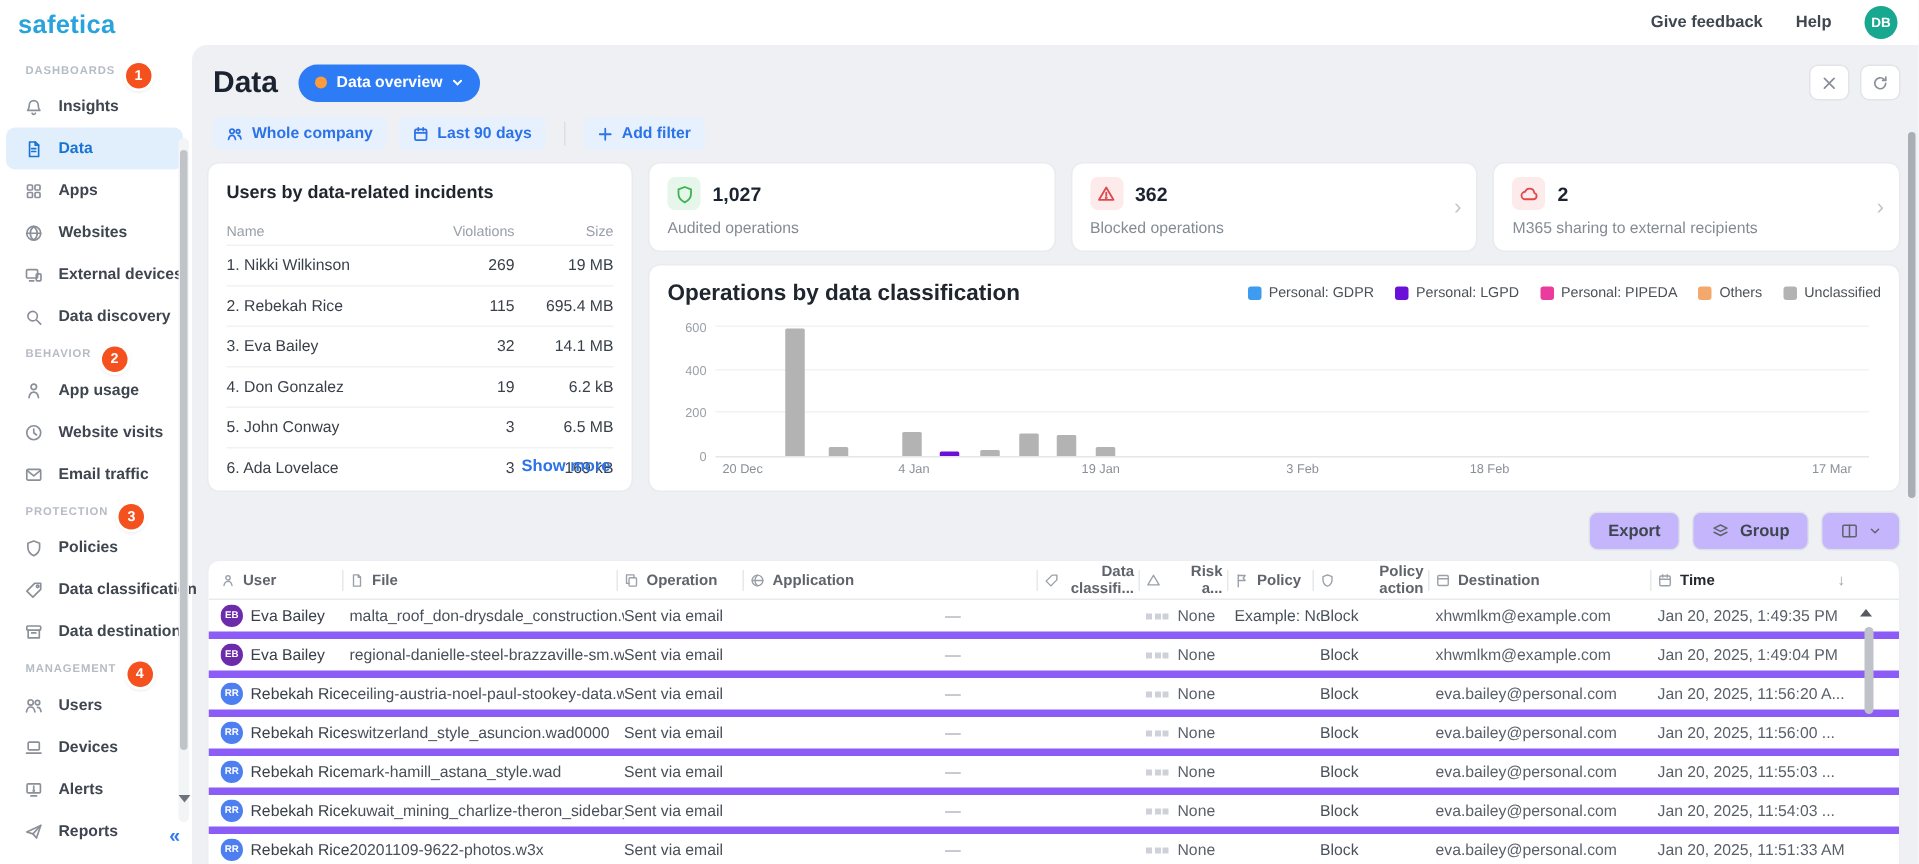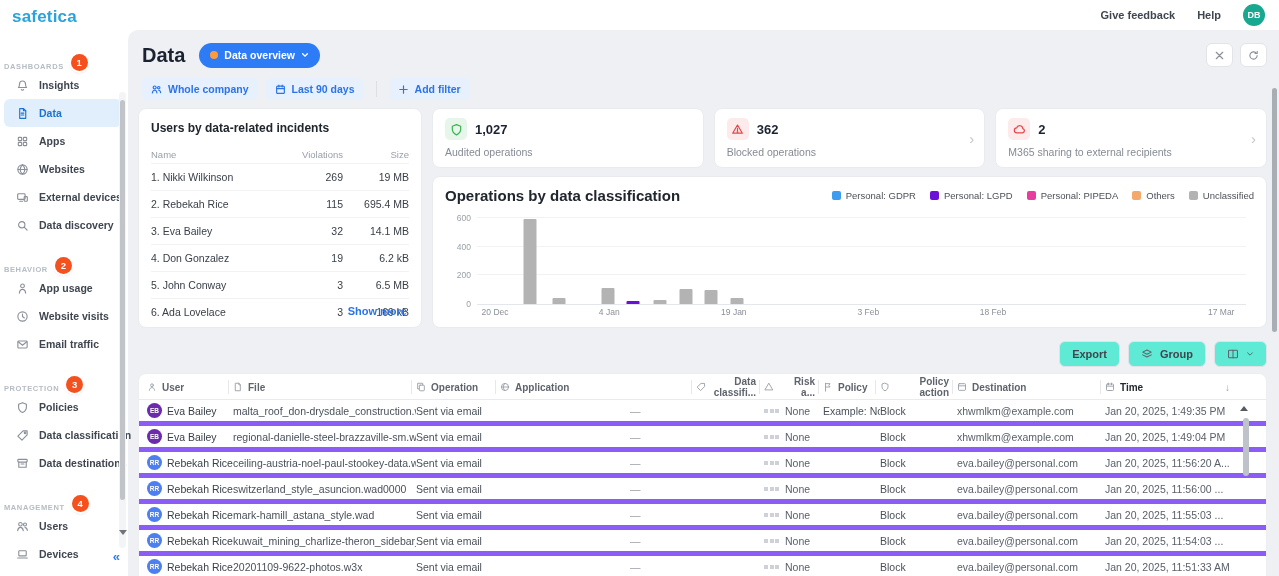--- a/index.html
+++ b/index.html
@@ -11,21 +11,21 @@
 
   
   .topbar{position:absolute;top:0;left:0;right:0;height:30px;background:#fff;display:flex;align-items:center;justify-content:flex-end;gap:22px;padding-right:14px;z-index:3;}
   .tb-link{font-size:11px;font-weight:700;color:#3f4650;cursor:pointer;}
   .tb-avatar{width:22px;height:22px;border-radius:50%;background:#18a78f;color:#fff;font-size:9px;font-weight:700;display:flex;align-items:center;justify-content:center;}
 
   
   .sidebar{position:absolute;top:0;left:0;bottom:0;width:128px;background:#fff;z-index:4;}
   .logo{font-size:17px;font-weight:700;color:#29a3dc;letter-spacing:.2px;padding:7px 0 0 12px;height:32px;}
   .sb-nav{padding-top:4px;}
-  .sb-section{height:15px;display:flex;align-items:flex-end;padding-left:4px;margin-top:20px;}
+  .sb-section{height:15px;display:flex;align-items:flex-start;padding-left:17px;margin-top:6px;}
   .sb-sec-label{font-size:7.5px;font-weight:700;letter-spacing:.6px;color:#b6bcc4;}
   .num-badge{width:17px;height:17px;border-radius:50%;background:#f4511e;color:#fff;font-size:9.5px;font-weight:700;display:inline-flex;align-items:center;justify-content:center;margin-left:7px;box-shadow:0 0 0 2px #fff,0 1px 3px rgba(0,0,0,.35);position:relative;z-index:5;flex:none;}
   .sb-item{height:28px;display:flex;align-items:center;gap:10px;padding-left:12px;margin:0 6px 0 4px;border-radius:6px;cursor:pointer;}
   .sb-label{font-size:10.5px;font-weight:700;color:#3f4650;white-space:nowrap;}
   .sb-item.active{background:#e1effd;}
   .sb-item.active .sb-label{color:#1973d2;}
   .sb-item.active .icn{stroke:#1973d2;}
   .sb-settings{position:absolute;bottom:9px;left:0;right:0;height:28px;display:flex;align-items:center;gap:10px;padding-left:12px;}
   .collapse{position:absolute;right:8px;bottom:13px;color:#2e7bf6;font-size:13px;font-weight:700;cursor:pointer;line-height:1;}
   .sb-scroll-track{position:absolute;top:92px;bottom:28px;left:119px;width:7px;background:#f3f4f5;border-radius:4px;}
@@ -79,21 +79,21 @@
   .sw{width:9px;height:9px;border-radius:2px;background:#ccc;}
   .plot-wrap{flex:1;position:relative;margin:14px 8px 16px 32px;}
   .plot{position:absolute;inset:0;border-bottom:1px solid #e3e6ea;}
   .gl{position:absolute;left:0;right:0;height:1px;background:#f1f2f4;}
   .yl{position:absolute;left:-30px;width:24px;text-align:right;font-size:8.5px;color:#9aa0a8;transform:translateY(50%);}
   .bar{position:absolute;bottom:0;width:13px;transform:translateX(-50%);border-radius:1px 1px 0 0;}
   .xl{position:absolute;top:100%;margin-top:3px;font-size:8.5px;color:#8a8f98;white-space:nowrap;transform:translateX(-50%);}
 
   
   .toolbar{display:flex;justify-content:flex-end;gap:8px;margin-top:13px;height:26px;}
-  .tool-btn{height:26px;background:#5eead4;border:1px solid #dfe2e6;border-radius:6px;font-size:11px;font-weight:700;color:#3f4650;display:flex;align-items:center;gap:7px;padding:0 12px;cursor:pointer;font-family:inherit;}
+  .tool-btn{height:26px;background:#c4b5fd;border:1px solid #dfe2e6;border-radius:6px;font-size:11px;font-weight:700;color:#3f4650;display:flex;align-items:center;gap:7px;padding:0 12px;cursor:pointer;font-family:inherit;}
   .tool-btn svg{width:12px;height:12px;fill:none;stroke:#5f646c;stroke-width:1.2;stroke-linecap:round;stroke-linejoin:round;}
 
   .table-card{margin-top:6px;background:#fff;border:1px solid #eceef1;border-radius:8px 8px 0 0;height:212px;position:relative;overflow:hidden;}
   .tgrid{display:grid;grid-template-columns:86px 183px 84px 196px 68px 59px 57px 77px 148px 1fr;align-items:center;padding:0 24px 0 8px;}
   .thead{height:26px;border-bottom:1px solid #e8eaed;}
   .th{display:flex;align-items:center;gap:5px;font-size:10px;font-weight:700;color:#5f646c;position:relative;height:26px;padding-right:8px;text-align:right;}
   .th:not(.last)::after{content:'';position:absolute;right:4px;top:6px;bottom:6px;width:1px;background:#e6e8ec;}
   .th.time-th{color:#23282f;}
   .sort{margin-left:auto;color:#9aa0a8;font-size:10px;padding-right:4px;}
   .trow{height:26px;border-bottom:5px solid #8b5cf6;font-size:10.5px;color:#4a505a;cursor:pointer;}

